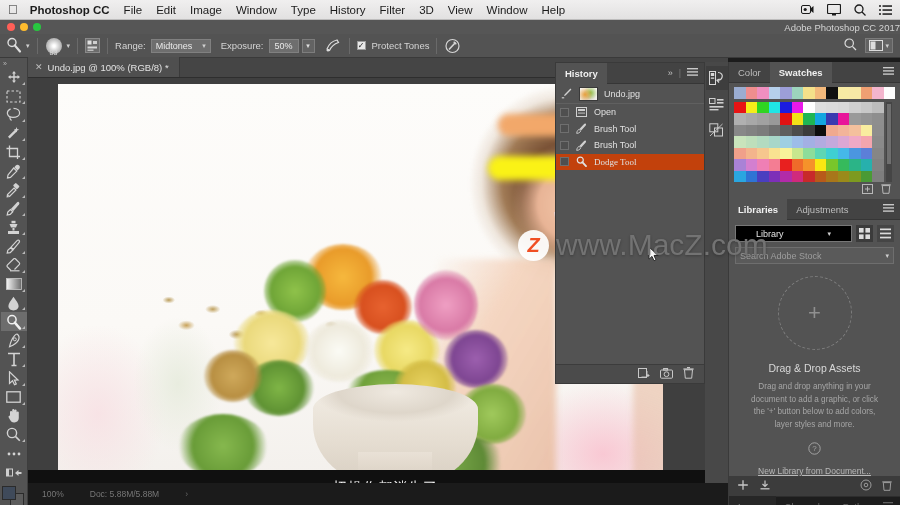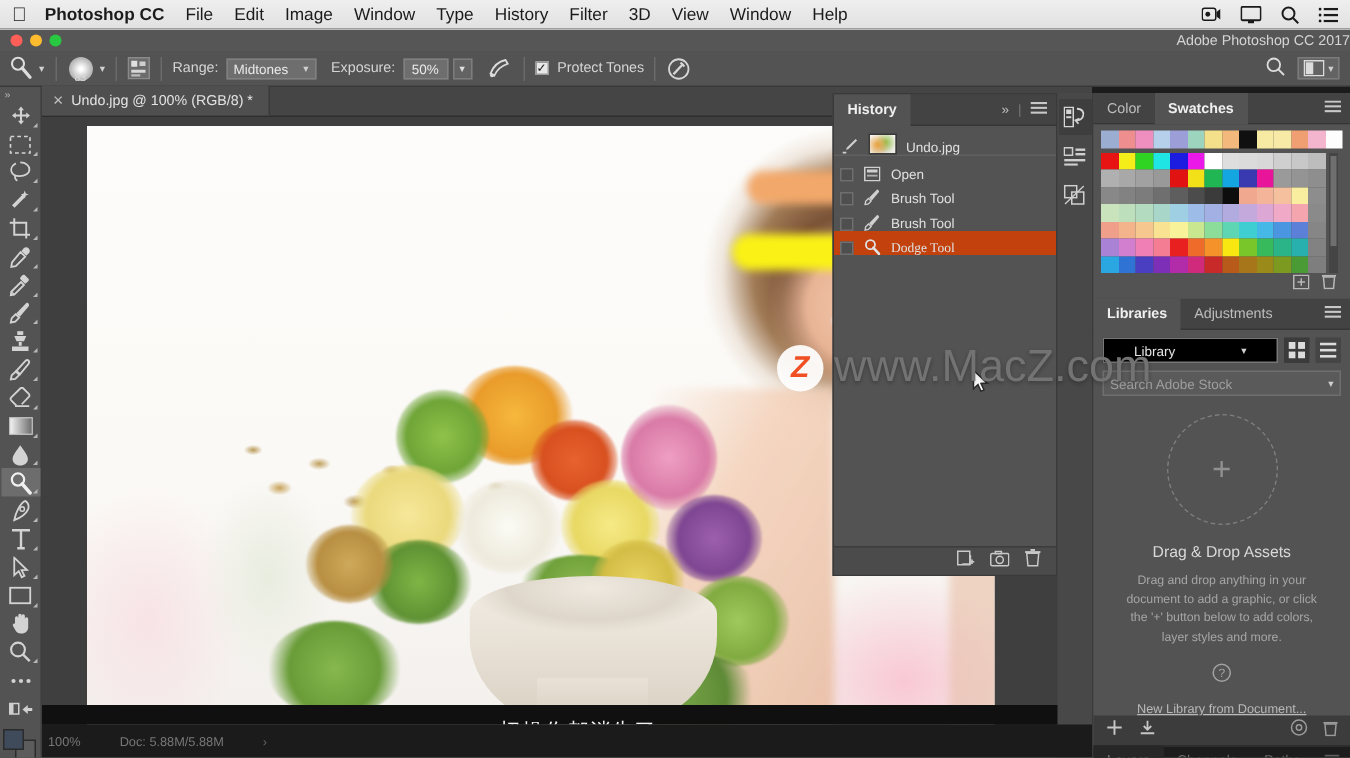--- a/index.html
+++ b/index.html
@@ -189,42 +189,42 @@
       radial-gradient(ellipse 10px 6px at 88% 62%, #ab8e50 0%, rgba(171,142,80,0) 70%);
   }
   .subtitle-bar {
     position: absolute; left: 28px; top: 470px; width: 700px; height: 35px;
     background: #101010; display: flex; align-items: center; justify-content: center;
   }
   .subtitle-text { color: #f2f2f2; font-size: 14px; letter-spacing: 1px; }
   .status-bar {
     position: absolute; left: 28px; top: 483px; width: 700px; height: 22px;
     background: #1b1b1b; display: flex; align-items: center;
-    font-size: 8.5px; color: #777; gap: 26px; padding-left: 4px; z-index: 3;
+    font-size: 8.5px; color: #777; gap: 26px; padding-left: 14px; z-index: 3;
   }
 
   
   .history-panel {
     position: absolute; left: 555px; top: 62px; width: 150px; height: 322px;
     background: #4b4b4b; border: 1px solid #3a3a3a;
     display: flex; flex-direction: column;
   }
   .panel-tabbar {
     height: 21px; background: #434343; display: flex; align-items: center;
     border-bottom: 1px solid #363636;
   }
   .panel-tab {
     height: 21px; padding: 0 9px; display: flex; align-items: center;
     font-size: 9.5px; color: #bdbdbd;
   }
   .panel-tab.active { background: #535353; color: #f0f0f0; font-weight: bold; }
   .panel-tab-actions { margin-left: auto; display: flex; align-items: center; gap: 6px; padding-right: 6px; color: #c0c0c0; font-size: 9px; }
   .hist-body { flex: 1; background: #535353; overflow: hidden; }
   .hist-row {
-    height: 16.5px; display: flex; align-items: flex-end; gap: 6px;
+    height: 16.5px; display: flex; align-items: center; gap: 6px;
     font-size: 9px; color: #e0e0e0; padding-left: 4px; position: relative;
   }
   .hist-row.head { height: 20px; border-bottom: 1px solid #606060; }
   .hist-row.selected { background: #c2410c; font-family: Liberation Serif, serif; }
   .hist-thumb {
     width: 19px; height: 14px; border: 1px solid #3a3a3a;
     background:
       radial-gradient(circle at 30% 55%, #e8a03e 0%, rgba(232,160,62,0) 55%),
       radial-gradient(circle at 62% 40%, #8fbf4a 0%, rgba(143,191,74,0) 55%),
       radial-gradient(circle at 50% 75%, #d7d2c6 0%, rgba(215,210,198,0) 60%),

